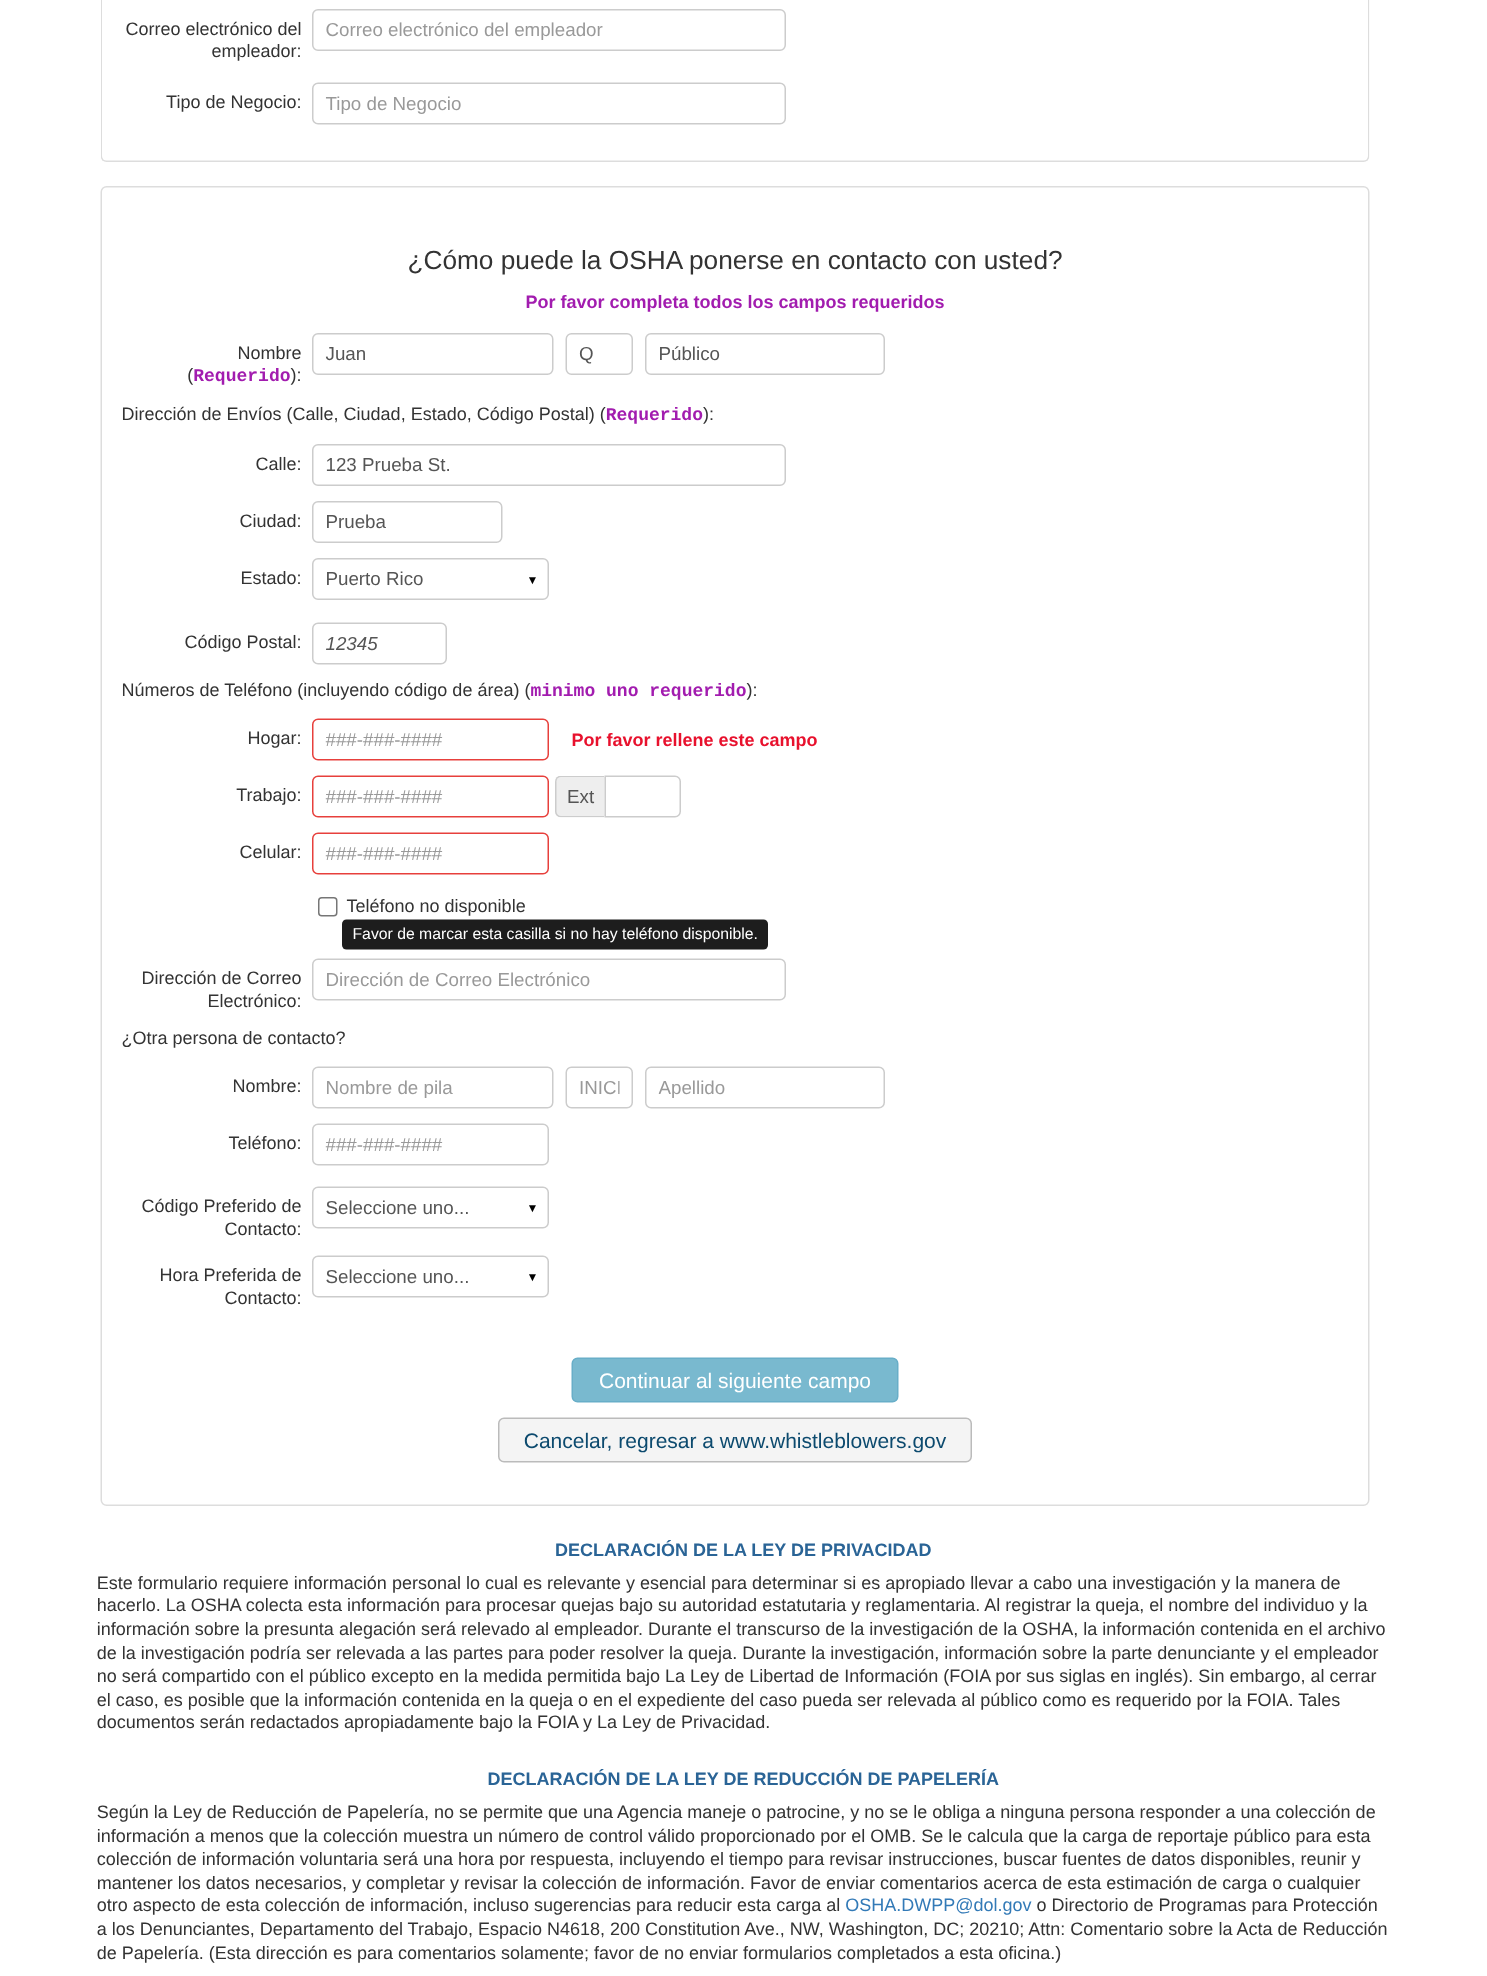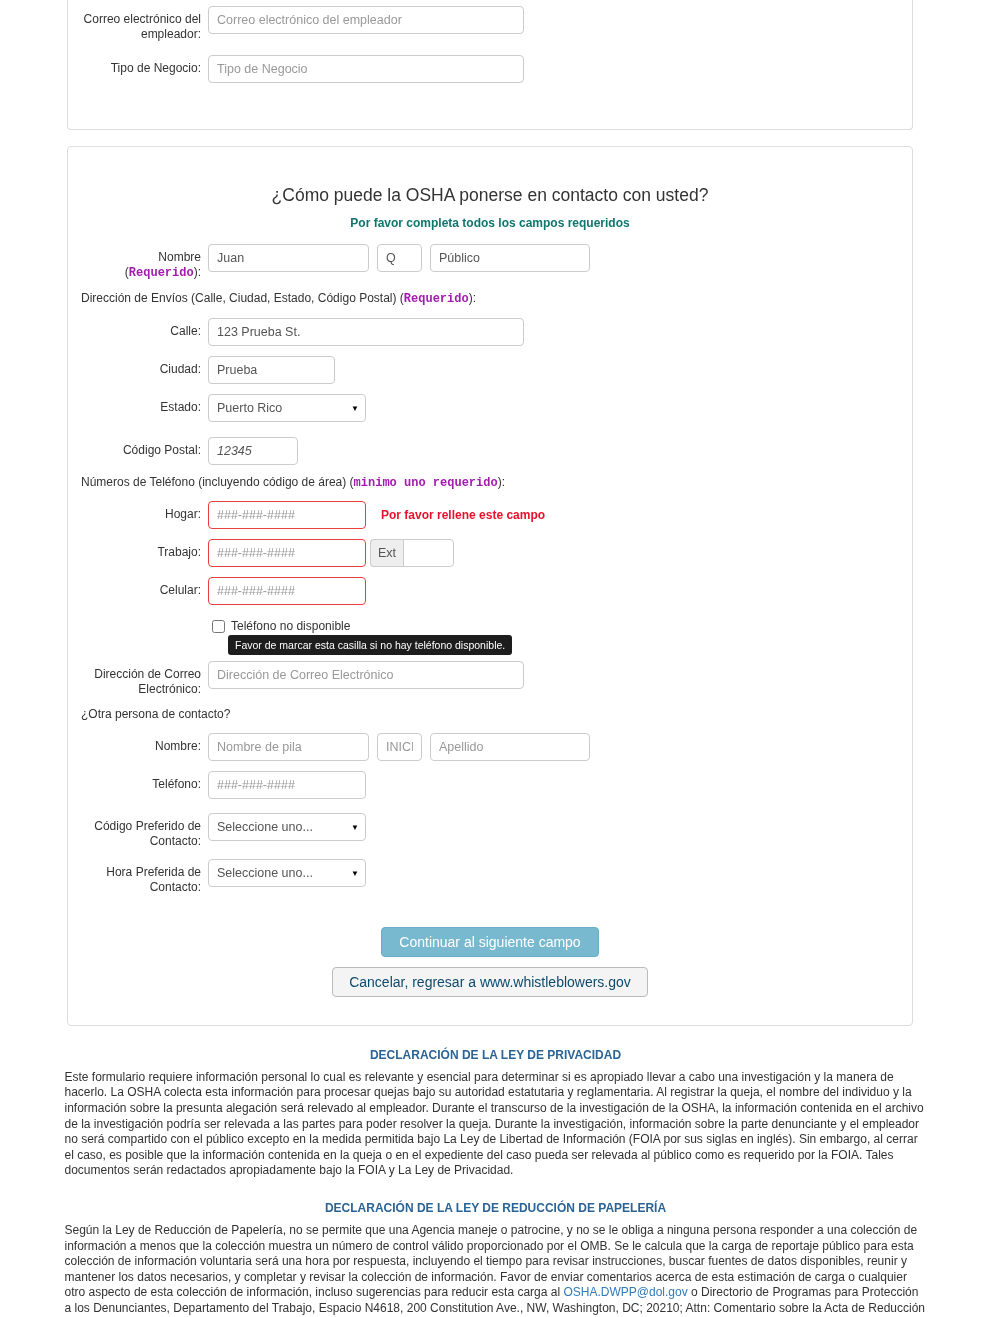--- a/index.html
+++ b/index.html
@@ -16,21 +16,21 @@
   .card {
     margin-left: 67px;
     width: 846px;
     border: 1px solid #ddd;
     border-radius: 4px;
     background: #fff;
   }
   .card.top-cut {
     border-top: none;
     border-radius: 0 0 4px 4px;
-    padding: 6px 13px 36px 13px;
+    padding: 6px 13px 14px 13px;
   }
   .card.main {
     margin-top: 16px;
     padding: 28px 13px 28px 13px;
   }
 
   
   .form-row { display: flex; align-items: flex-start; margin-bottom: 10px; }
   .form-label {
     width: 120px;
@@ -97,21 +97,21 @@
     display: inline-block;
     background: #1d1d1d;
     color: #fff;
     font-size: 10.5px;
     padding: 4px 7px;
     border-radius: 3px;
     margin-bottom: 4px;
   }
 
   .card-title { text-align: center; font-size: 17.5px; color: #333; margin: 10px 0 10px 0; }
-  .required-notice { text-align: center; color: #0f766e; font-weight: bold; margin-bottom: 14px; }
+  .required-notice { text-align: center; color: #a21caf; font-weight: bold; margin-bottom: 14px; }
 
   .btn-area { text-align: center; margin-top: 32px; }
   .btn-continue {
     background: #79b9cf; border: 1px solid #68aec8; color: #fff;
     font-family: "Liberation Sans", sans-serif;
     font-size: 14px; padding: 6px 17px; border-radius: 4px; cursor: pointer;
   }
   .btn-cancel {
     margin-top: 10px;
     background: #f4f4f4; border: 1px solid #bbb; color: #0c4a6e;

